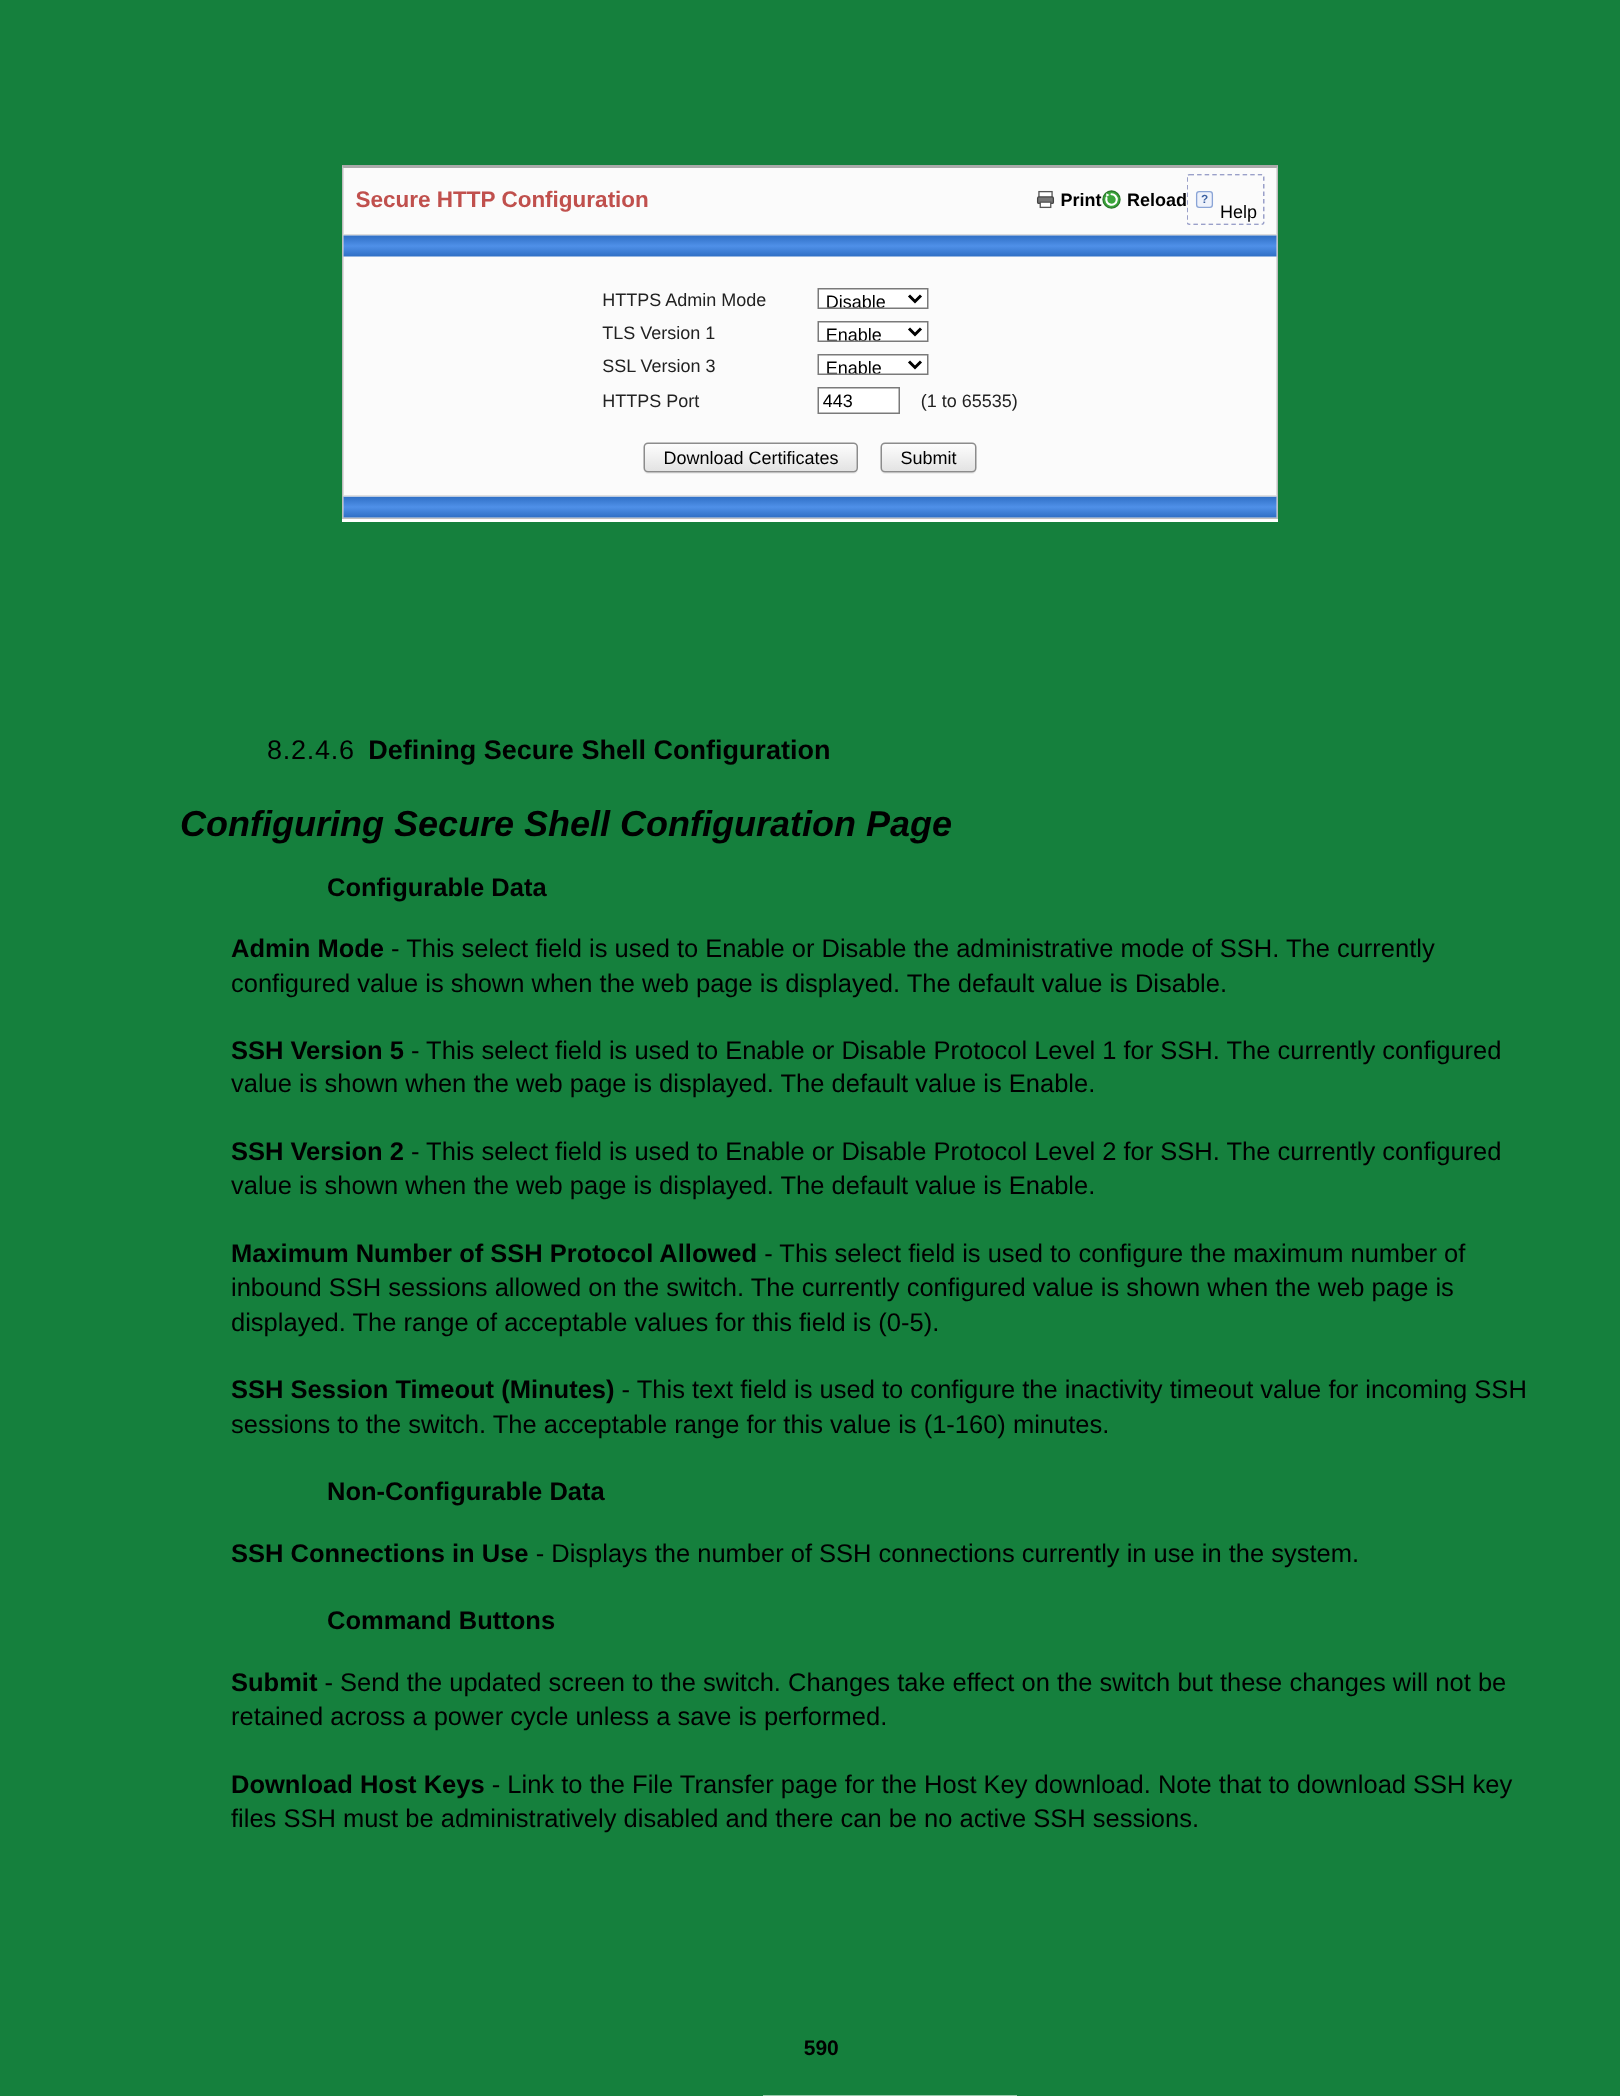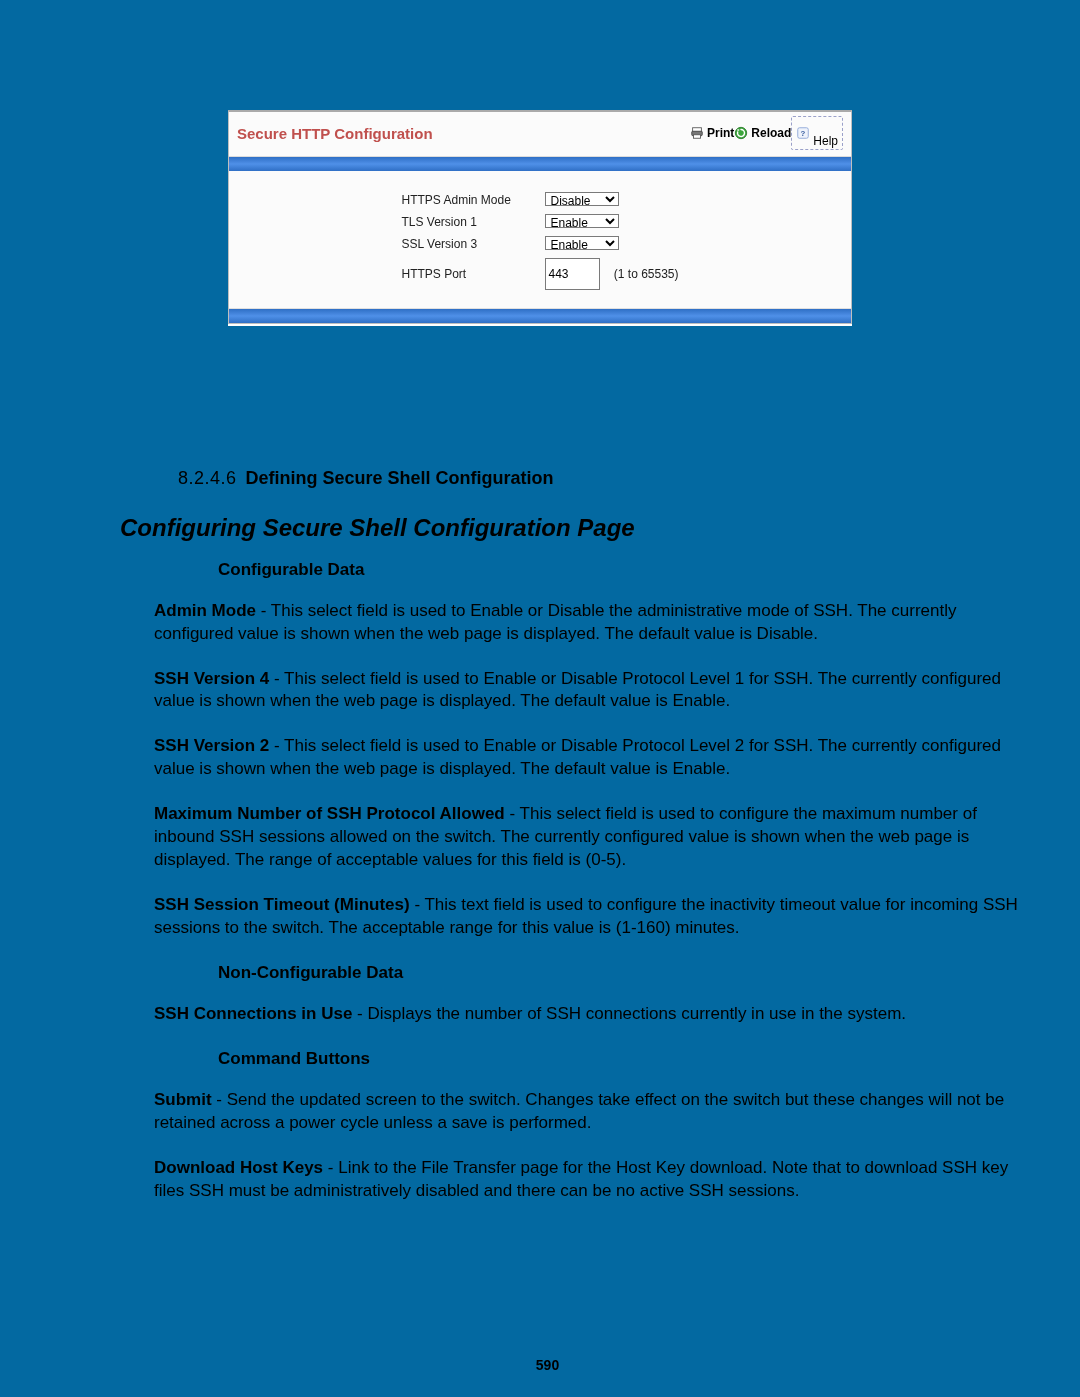--- a/index.html
+++ b/index.html
@@ -5,21 +5,21 @@
   html, body {
     margin: 0;
     padding: 0;
     background: #ffffff;
     font-family: Arial, Helvetica, sans-serif;
     color: #000;
   }
   .page {
     width: 1080px;
     min-height: 1397px;
-    background: #0369a1;
+    background: #15803d;
     position: relative;
     box-sizing: border-box;
     padding: 30px 0 60px 0;
   }
 
   
   .shot-wrap {
     margin: 80px auto 0 auto;
     width: 624px;
   }
@@ -91,21 +91,21 @@
     font-size: 12px;
     height: 14px;
     border: 1px solid #7a7a7a;
     background: #fff;
     box-sizing: border-box;
     width: 74px;
   }
   input.win-text {
     font-family: Tahoma, Arial, sans-serif;
     font-size: 12px;
-    height: 32px;
+    height: 18px;
     border: 1px solid #7a7a7a;
     padding: 0 2px;
     width: 55px;
     box-sizing: border-box;
   }
   .range-hint {
     font-size: 12px;
     color: #222;
     padding-left: 10px;
   }
@@ -247,20 +247,24 @@
           <tr>
             <td class="label">HTTPS Port</td>
             <td>
               <input class="win-text" value="443" style="">
               <span class="range-hint">(1 to 65535)</span>
             </td>
           </tr>
         </tbody>
           </table>
 
+        <div class="btn-row">
+          <button class="win-btn">Download Certificates</button>
+          <button class="win-btn">Submit</button>
+        </div>
       </div>
 
       <div class="bluebar bottom"></div>
     </div>
     <div class="aftergap"></div>
   </div>
 
   <div class="doc">
     <h2 class="section">
       <span class="num">8.2.4.6</span>
@@ -268,21 +272,21 @@
     </h2>
 
     <h3 class="subtitle">Configuring Secure Shell Configuration Page</h3>
 
     <h4 class="block">Configurable Data</h4>
 
     <p>
       <span class="term">Admin Mode</span><span> - This select field is used to Enable or Disable the administrative mode of SSH. The currently configured value is shown when the web page is displayed. The default value is Disable.</span>
     </p>
     <p>
-      <span class="term">SSH Version 4</span><span> - This select field is used to Enable or Disable Protocol Level 1 for SSH. The currently configured value is shown when the web page is displayed. The default value is Enable.</span>
+      <span class="term">SSH Version 5</span><span> - This select field is used to Enable or Disable Protocol Level 1 for SSH. The currently configured value is shown when the web page is displayed. The default value is Enable.</span>
     </p>
     <p>
       <span class="term">SSH Version 2</span><span> - This select field is used to Enable or Disable Protocol Level 2 for SSH. The currently configured value is shown when the web page is displayed. The default value is Enable.</span>
     </p>
     <p>
       <span class="term">Maximum Number of SSH Protocol Allowed</span><span> - This select field is used to configure the maximum number of inbound SSH sessions allowed on the switch. The currently configured value is shown when the web page is displayed. The range of acceptable values for this field is (0-5).</span>
     </p>
     <p>
       <span class="term">SSH Session Timeout (Minutes)</span><span> - This text field is used to configure the inactivity timeout value for incoming SSH sessions to the switch. The acceptable range for this value is (1-160) minutes.</span>
     </p>

